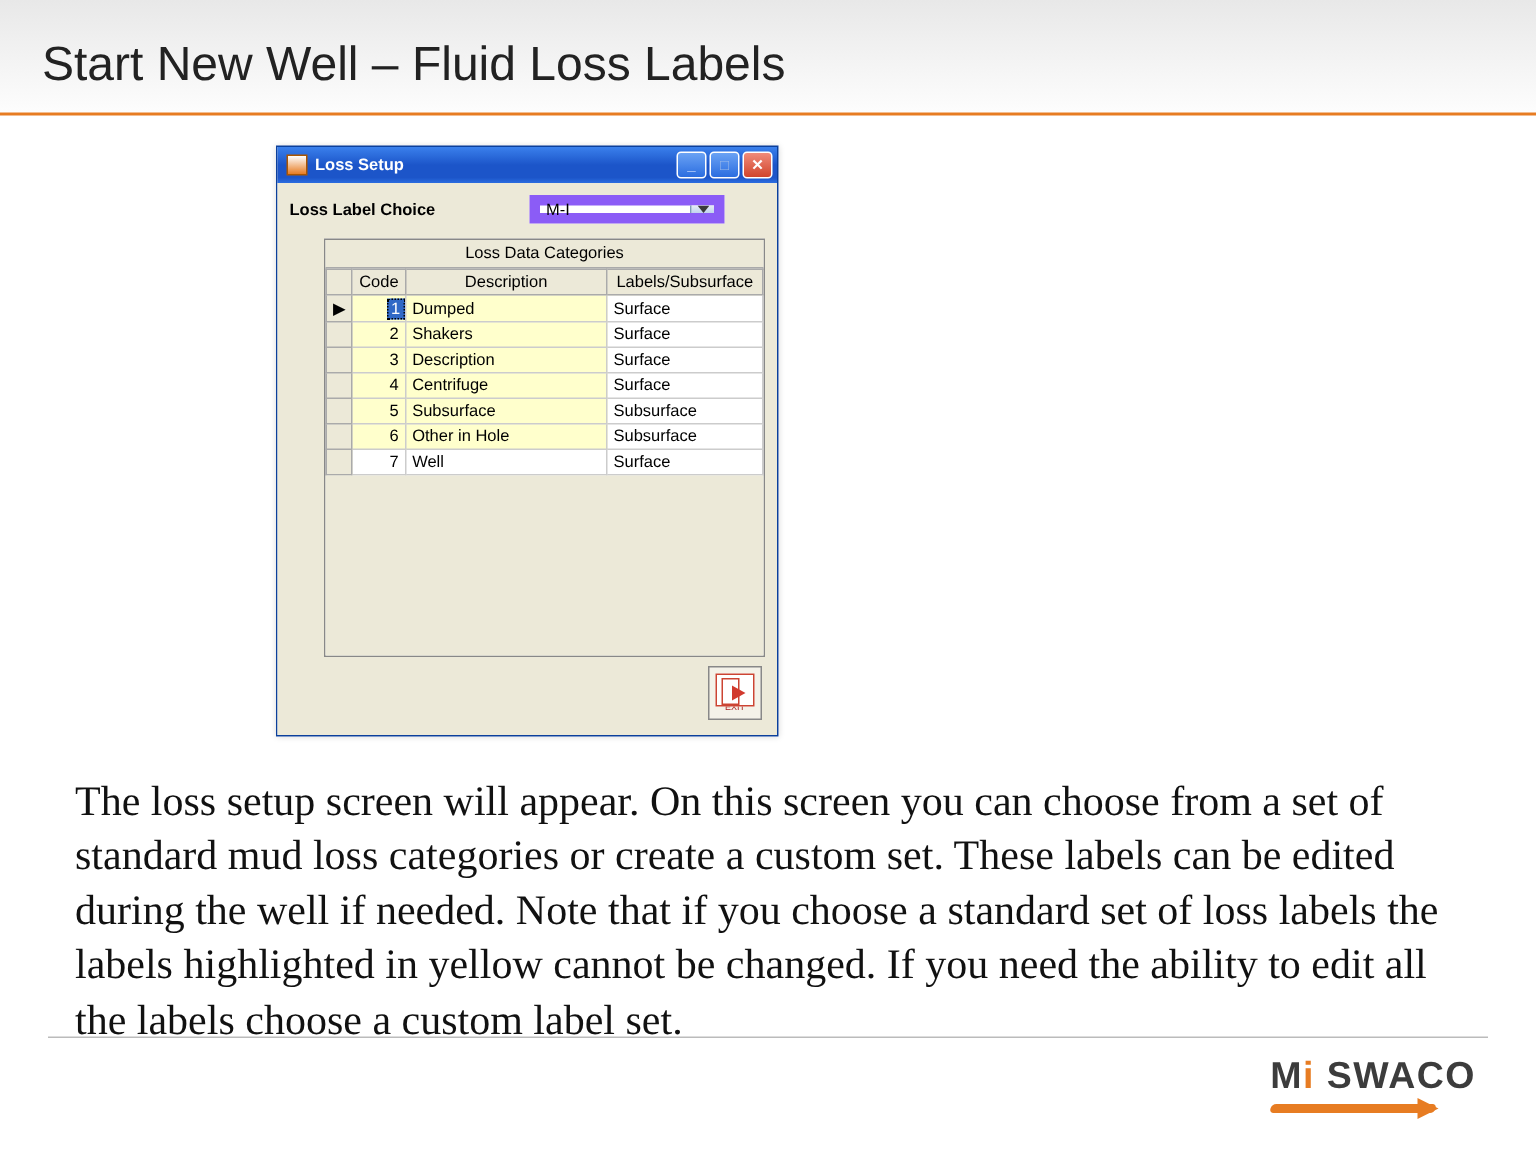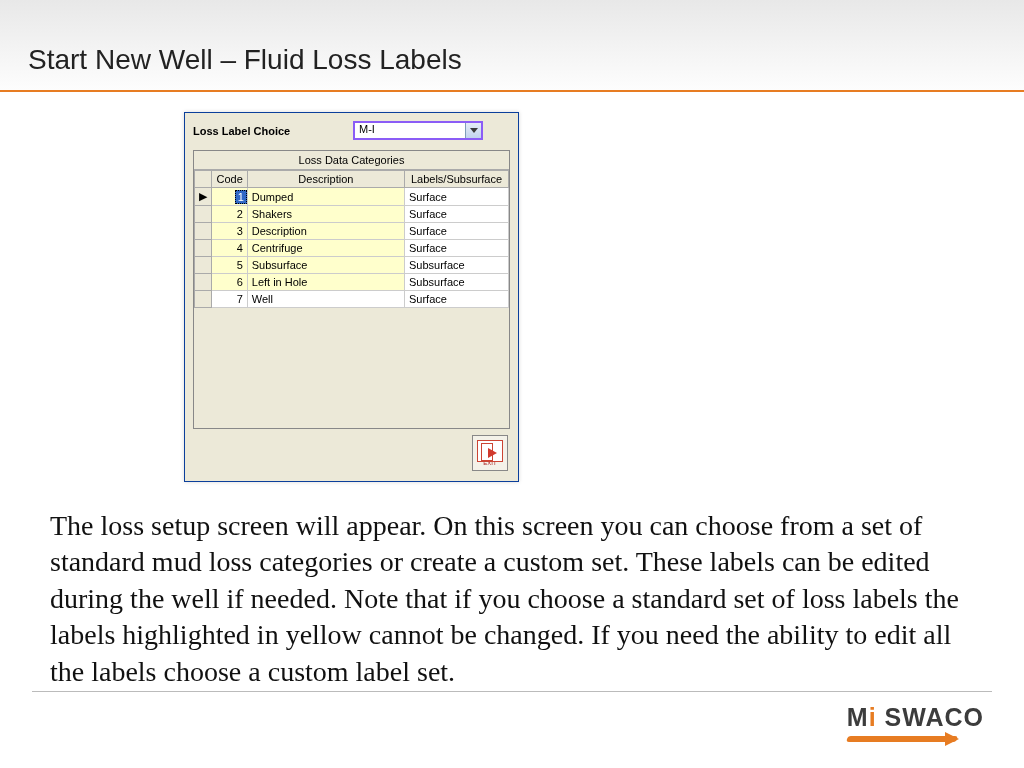--- a/index.html
+++ b/index.html
@@ -8,23 +8,22 @@
     width: 1024px; height: 768px;
     font-family: "Segoe UI", "Tahoma", Arial, sans-serif;
     background: #ffffff; overflow: hidden; position: relative;
   }
   .slide-header {
     background: linear-gradient(#e8e8e8, #fdfdfd);
     padding: 24px 28px 14px 28px;
     border-bottom: 2px solid #e77c22;
   }
   .slide-title {
-    font-size: 28px; font-weight: 300; color: #222;
+    font-size: 32px; font-weight: 300; color: #222;
     font-family: "Segoe UI Light", "Segoe UI", sans-serif;
-    margin-top: 20px;
   }
   .content { padding: 20px 44px 0 44px; }
 
   
   .win {
     width: 335px; margin-left: 140px;
     font-family: Tahoma, sans-serif; font-size: 11px;
     border: 1px solid #0b3f9b;
     box-shadow: 0 0 4px rgba(0,0,0,0.15);
   }
@@ -49,32 +48,33 @@
   .tb-btn.maxim { color: #9cb9e8; }
   .tb-close {
     background: linear-gradient(#f08b7a, #d1452c);
     border-color: #fff; color: #fff;
   }
   .win-body { background: #ece9d8; padding: 8px; }
   .row { display: flex; align-items: center; margin-bottom: 10px; }
   .row-label { font-weight: bold; width: 160px; }
   .combo {
     width: 130px; height: 19px; background: #fff;
-    border: 2px solid #8b5cf6; display: flex; 
+    border: 7px solid #8b5cf6; display: flex; align-items: center;
     font-size: 11px; padding-left: 4px; position: relative;
   }
   .combo-btn {
     position: absolute; right: 0; top: 0; bottom: 0; width: 16px;
     background: linear-gradient(#e5ecf6, #c1d3ef);
     border-left: 1px solid #7f9db9;
     display: flex; align-items: center; justify-content: center;
   }
   .grid {
     background: #fff; border: 1px solid #888;
     font-size: 11px;
+    margin-left: 23px;
   }
   .grid-title {
     text-align: center; background: #ece9d8;
     border-bottom: 1px solid #aaa; padding: 3px 0;
   }
   .grid table { width: 100%; border-collapse: collapse; }
   .grid th {
     background: #ece9d8; font-weight: normal;
     border: 1px solid #aaa; padding: 2px 4px; text-align: center;
   }
@@ -142,20 +142,27 @@
 </head>
 <body>
 
 <div class="slide-header">
   <div class="slide-title">Start New Well – Fluid Loss Labels</div>
 </div>
 
 <div class="content">
 
   <div class="win">
+    <div class="titlebar">
+      <span class="tb-icon"></span>
+      <span class="tb-title">Loss Setup</span>
+      <span class="tb-btn">_</span>
+      <span class="tb-btn maxim">□</span>
+      <span class="tb-btn tb-close">✕</span>
+    </div>
     <div class="win-body">
       <div class="row">
         <span class="row-label">Loss Label Choice</span>
         <div class="combo">
           <span>M-I</span>
           <span class="combo-btn">
             <svg width="8" height="6">
                 <polygon points="0,0 8,0 4,5" fill="#3a3a3a"></polygon>
               </svg>
           </span>
@@ -200,21 +207,21 @@
               </tr>
               <tr class="yellow">
                 <td class="sel-col sel-cursor"></td>
                 <td class="code-col editable">5</td>
                 <td class="editable">Subsurface</td>
                 <td class="loc-col">Subsurface</td>
               </tr>
               <tr class="yellow">
                 <td class="sel-col sel-cursor"></td>
                 <td class="code-col editable">6</td>
-                <td class="editable">Left in Hole</td>
+                <td class="editable">Other in Hole</td>
                 <td class="loc-col">Subsurface</td>
               </tr>
               <tr>
                 <td class="sel-col sel-cursor"></td>
                 <td class="code-col editable">7</td>
                 <td class="editable">Well</td>
                 <td class="loc-col">Surface</td>
               </tr>
             </tbody>
         </table>

